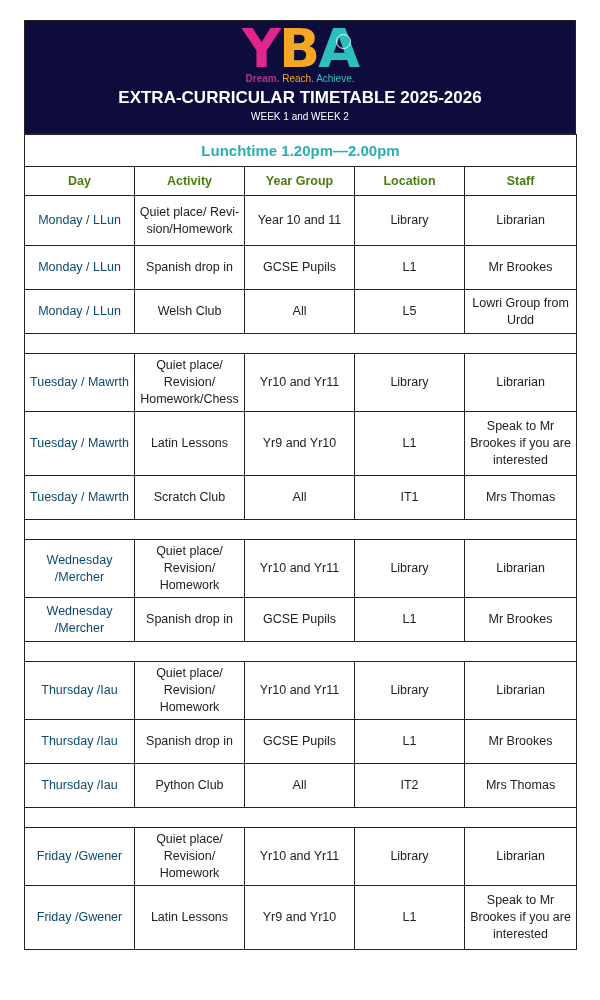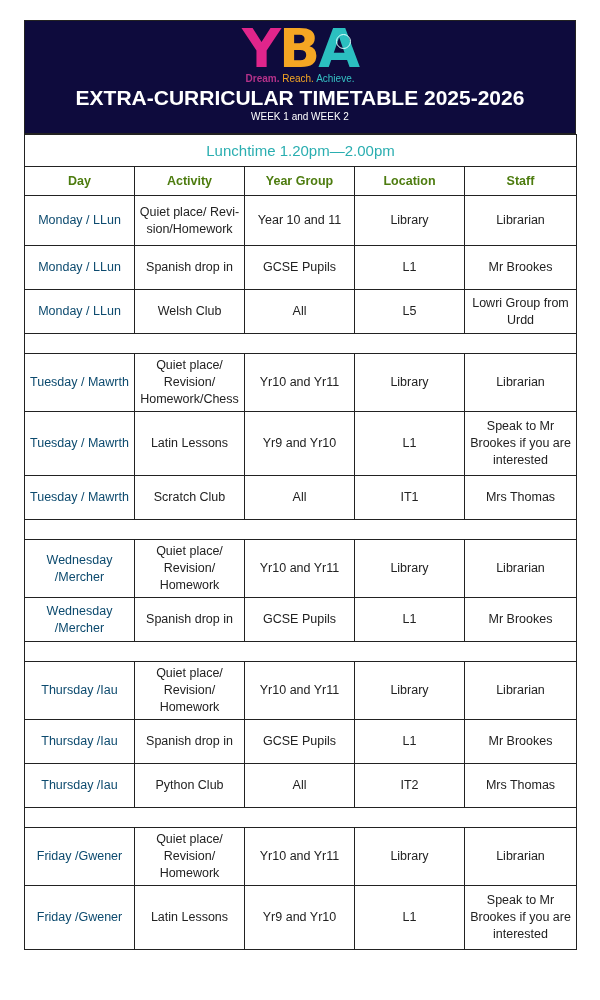--- a/index.html
+++ b/index.html
@@ -12,26 +12,26 @@
     .logo { display: flex; align-items: flex-end; margin-top: 5px; height: 46px; }
     .logo span { font-weight: 900; font-size: 54px; line-height: 46px; letter-spacing: -2px; font-family: "DejaVu Sans", sans-serif; }
     .logo .y { color: #e0258b; }
     .logo .b { color: #f5a623; }
     .logo .a { color: #2bbfc0; position: relative; }
     .logo .a .emblem { position: absolute; left: 18px; top: 8px; width: 15px; height: 15px; border-radius: 50%; border: 1px solid #dff; box-sizing: border-box; }
     .tagline { font-size: 10px; margin-top: 1px; line-height: 12px; }
     .tagline .t1 { color: #b5328a; font-weight: bold; }
     .tagline .t2 { color: #f5a623; text-align: right; }
     .tagline .t3 { color: #35c2c4; }
-    .title { color: #ffffff; font-weight: bold; font-size: 21px; margin-top: 4px; line-height: 18px; }
+    .title { color: #ffffff; font-weight: bold; font-size: 17px; margin-top: 4px; line-height: 18px; }
     .subtitle { color: #ffffff; font-size: 10px; line-height: 20px; }
     table { border-collapse: collapse; width: 552px; table-layout: fixed; }
     td, th { border: 1.5px solid #222; text-align: center; vertical-align: middle; font-size: 12.5px; color: #222; padding: 1px 2px; line-height: 17px; }
     th { color: #4d7c0f; font-weight: bold; height: 26px; }
-    .lunch td { color: #2aaeb0; font-weight: normal; font-size: 15px; height: 29px; }
+    .lunch td { color: #2aaeb0; font-weight: bold; font-size: 15px; height: 29px; }
     .day { color: #0c4a6e; font-weight: normal; }
     .spacer td { height: 19px; padding: 0; }
     col.c1 { width: 110px; } col.c2 { width: 110px; } col.c3 { width: 110px; } col.c4 { width: 110px; } col.c5 { width: 112px; }
   </style>
 </head>
 <body>
 
 <div class="sheet">
   <div class="banner">
     <div class="logo">

